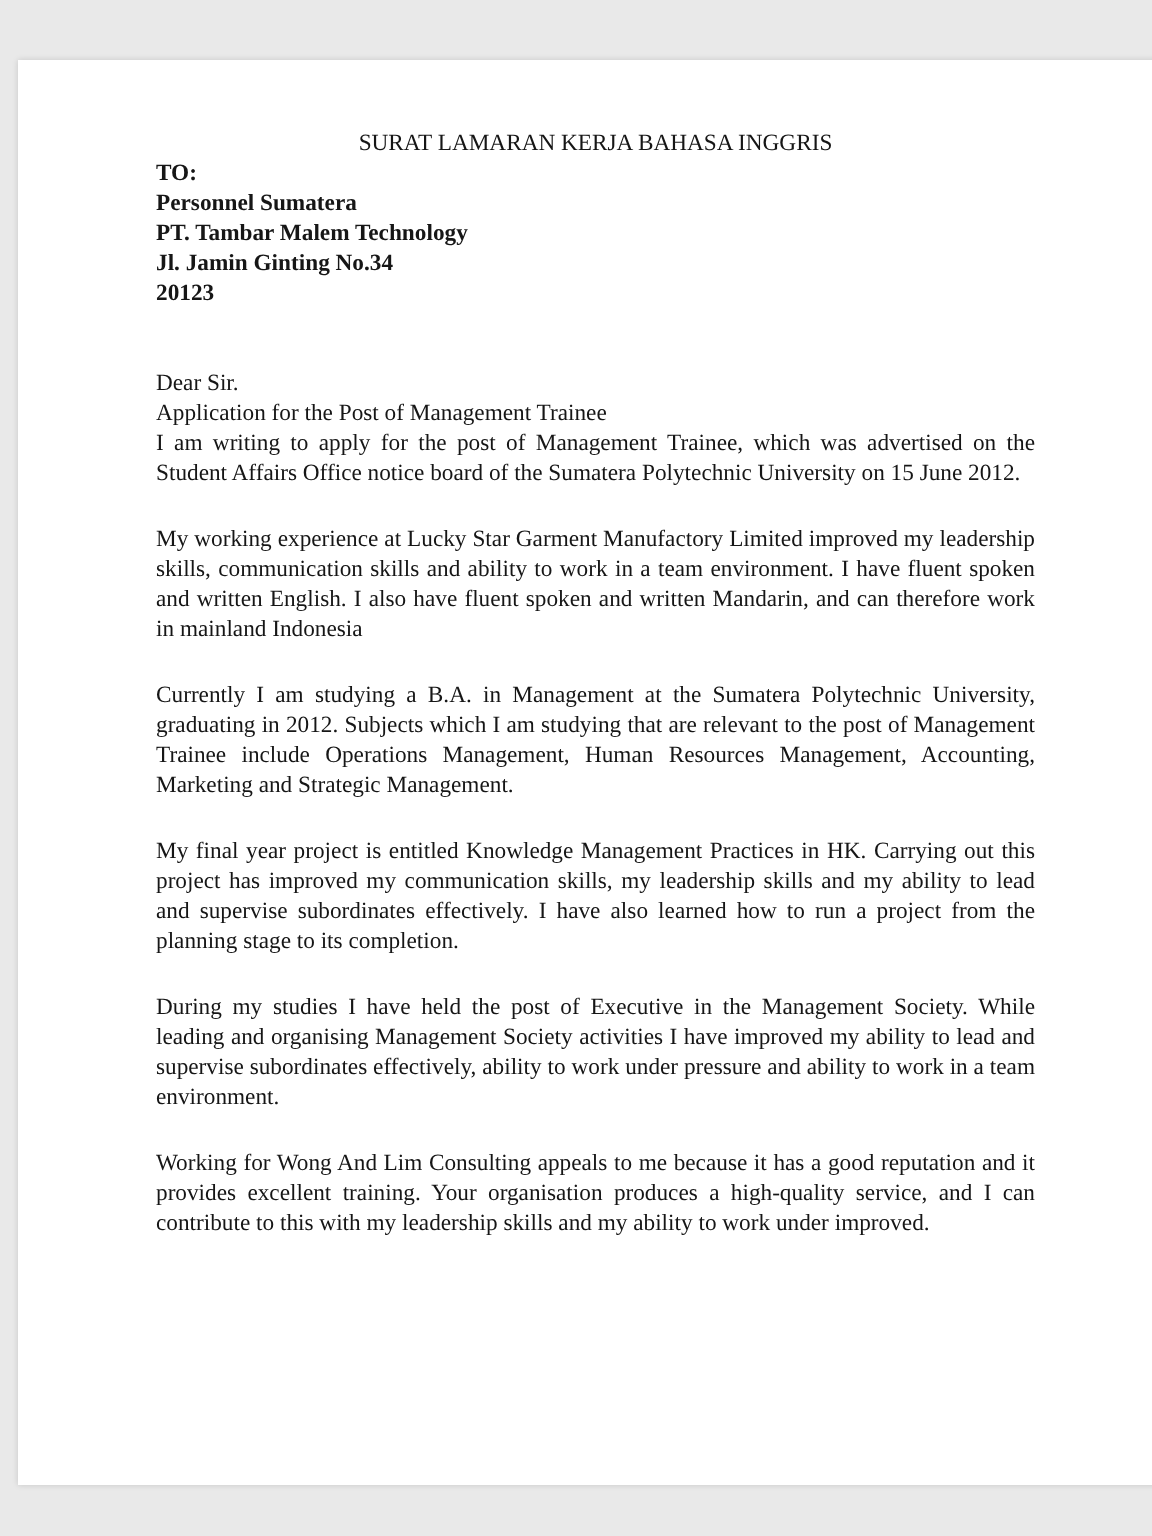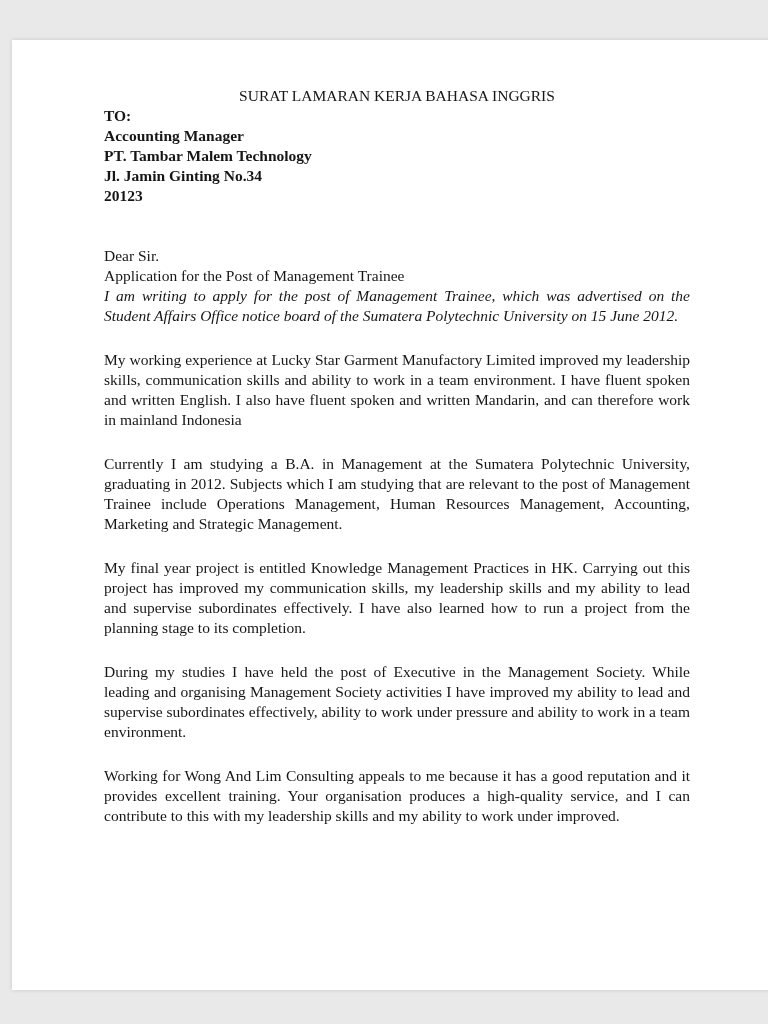--- a/index.html
+++ b/index.html
@@ -22,36 +22,36 @@
     width: 768px;
     height: 950px;
     background: #ffffff;
     box-shadow: 0 0 4px rgba(0,0,0,0.15);
     padding: 46px 90px 0 92px;
     color: #161616;
     font-size: 15.5px;
     line-height: 20px;
   }
   .centered { text-align: center; }
-  .justify { text-align: justify; font-style: italic; }
+  .justify { text-align: justify; }
   .recipient-block { margin-top: 0; font-weight: bold; }
   .spacer-2lines { height: 40px; }
   .para { text-align: justify; margin-top: 24px; }
 </style>
 </head>
 <body>
 
 <div class="viewer">
   <div class="page">
 
     <div class="centered">SURAT LAMARAN KERJA BAHASA INGGRIS</div>
 
     <div class="recipient-block">
       <div>TO:</div>
-      <div>Accounting Manager</div>
+      <div>Personnel Sumatera</div>
       <div>PT. Tambar Malem Technology</div>
       <div>Jl. Jamin Ginting No.34</div>
       <div>20123</div>
     </div>
 
     <div class="spacer-2lines"></div>
 
     <div>Dear Sir.</div>
     <div>Application for the Post of Management Trainee</div>
     <div class="justify">I am writing to apply for the post of Management Trainee, which was advertised on the Student Affairs Office notice board of the Sumatera Polytechnic University on 15 June 2012.</div>

